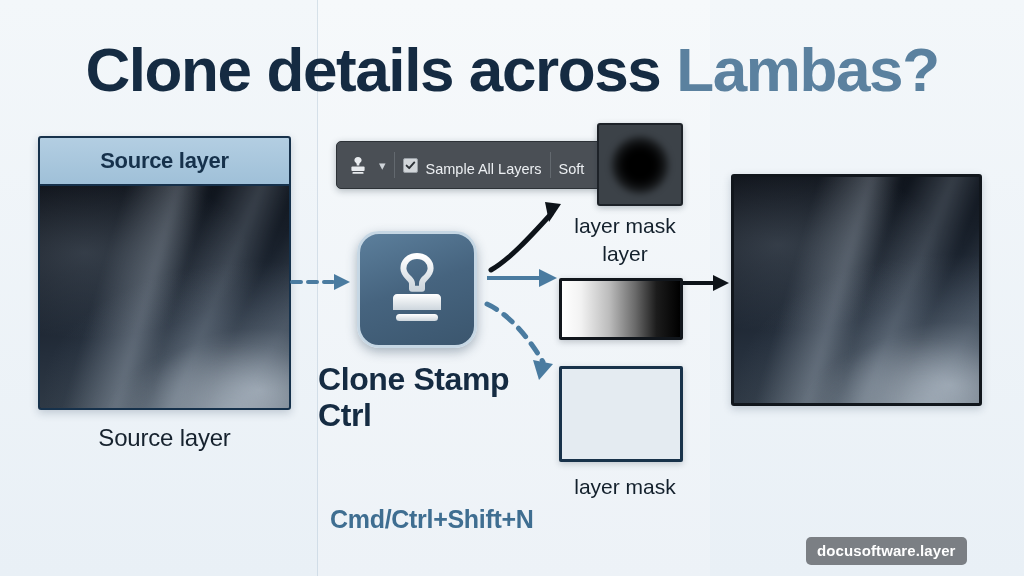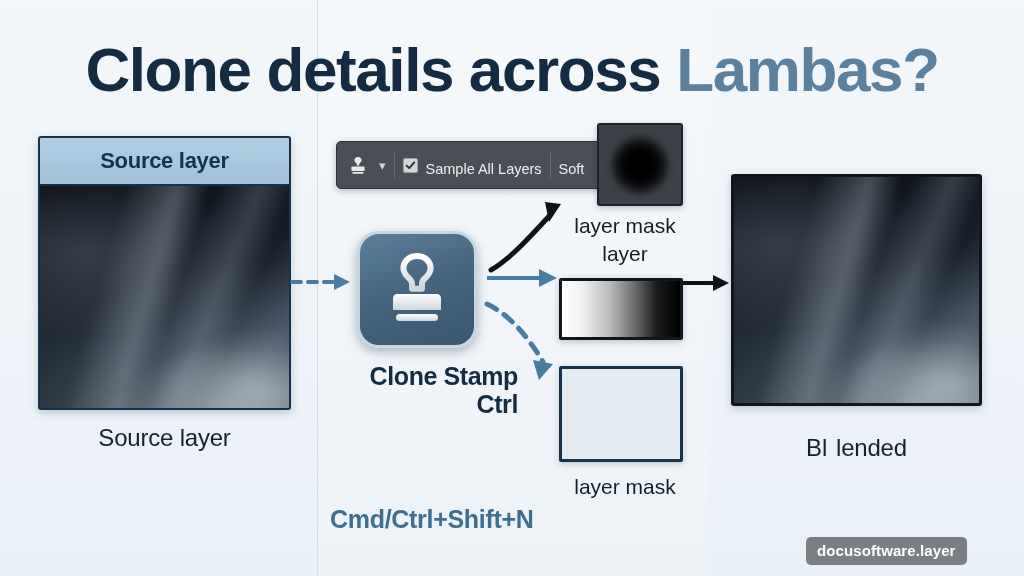--- a/index.html
+++ b/index.html
@@ -133,22 +133,22 @@
     border-radius: 22px;
     background: linear-gradient(160deg,#5c7f9c 0%, #46647f 48%, #3b566e 100%);
     border: 3px solid #c6d7e4;
     box-shadow: 0 4px 11px rgba(30,55,80,.34);
     display: flex; align-items: center; justify-content: center;
   }
   #tool-icon svg { display:block; }
 
   #tool-label {
     position: absolute; left: 318px; top: 362px; width: 200px;
-    text-align: right;
-    font-size: 25px; font-weight: bold; color: #152b42;
+    text-align: left;
+    font-size: 32px; font-weight: bold; color: #152b42;
     line-height: 1.12; letter-spacing: -.4px;
   }
 
   
   #gradient-swatch {
     position: absolute; left: 559px; top: 278px;
     width: 124px; height: 62px;
     background: linear-gradient(90deg, #ffffff 0%, #f2f2f2 16%, #bcbcbc 40%, #6a6a6a 62%, #1c1c1c 80%, #000000 100%);
     border: 3px solid #11161c;
     border-radius: 2px;
@@ -332,19 +332,16 @@
   </svg>
 
   <svg class="arrow-svg" id="arrow-5" width="50" height="22">
     <line x1="0" y1="11" x2="32" y2="11" stroke="#0d1319" stroke-width="4"></line>
     <path d="M30 3 L46 11 L30 19 Z" fill="#0d1319"></path>
   </svg>
 
   <div id="blended-card">
     <div class="sky"></div>
   </div>
-  <div class="caption" id="caption-blended">
-    <span>Bl</span><span class="gapfix"></span><span>lended</span>
-  </div>
 
   <div id="watermark">docusoftware.layer</div>
 
 </div>
 
 </body></html>

